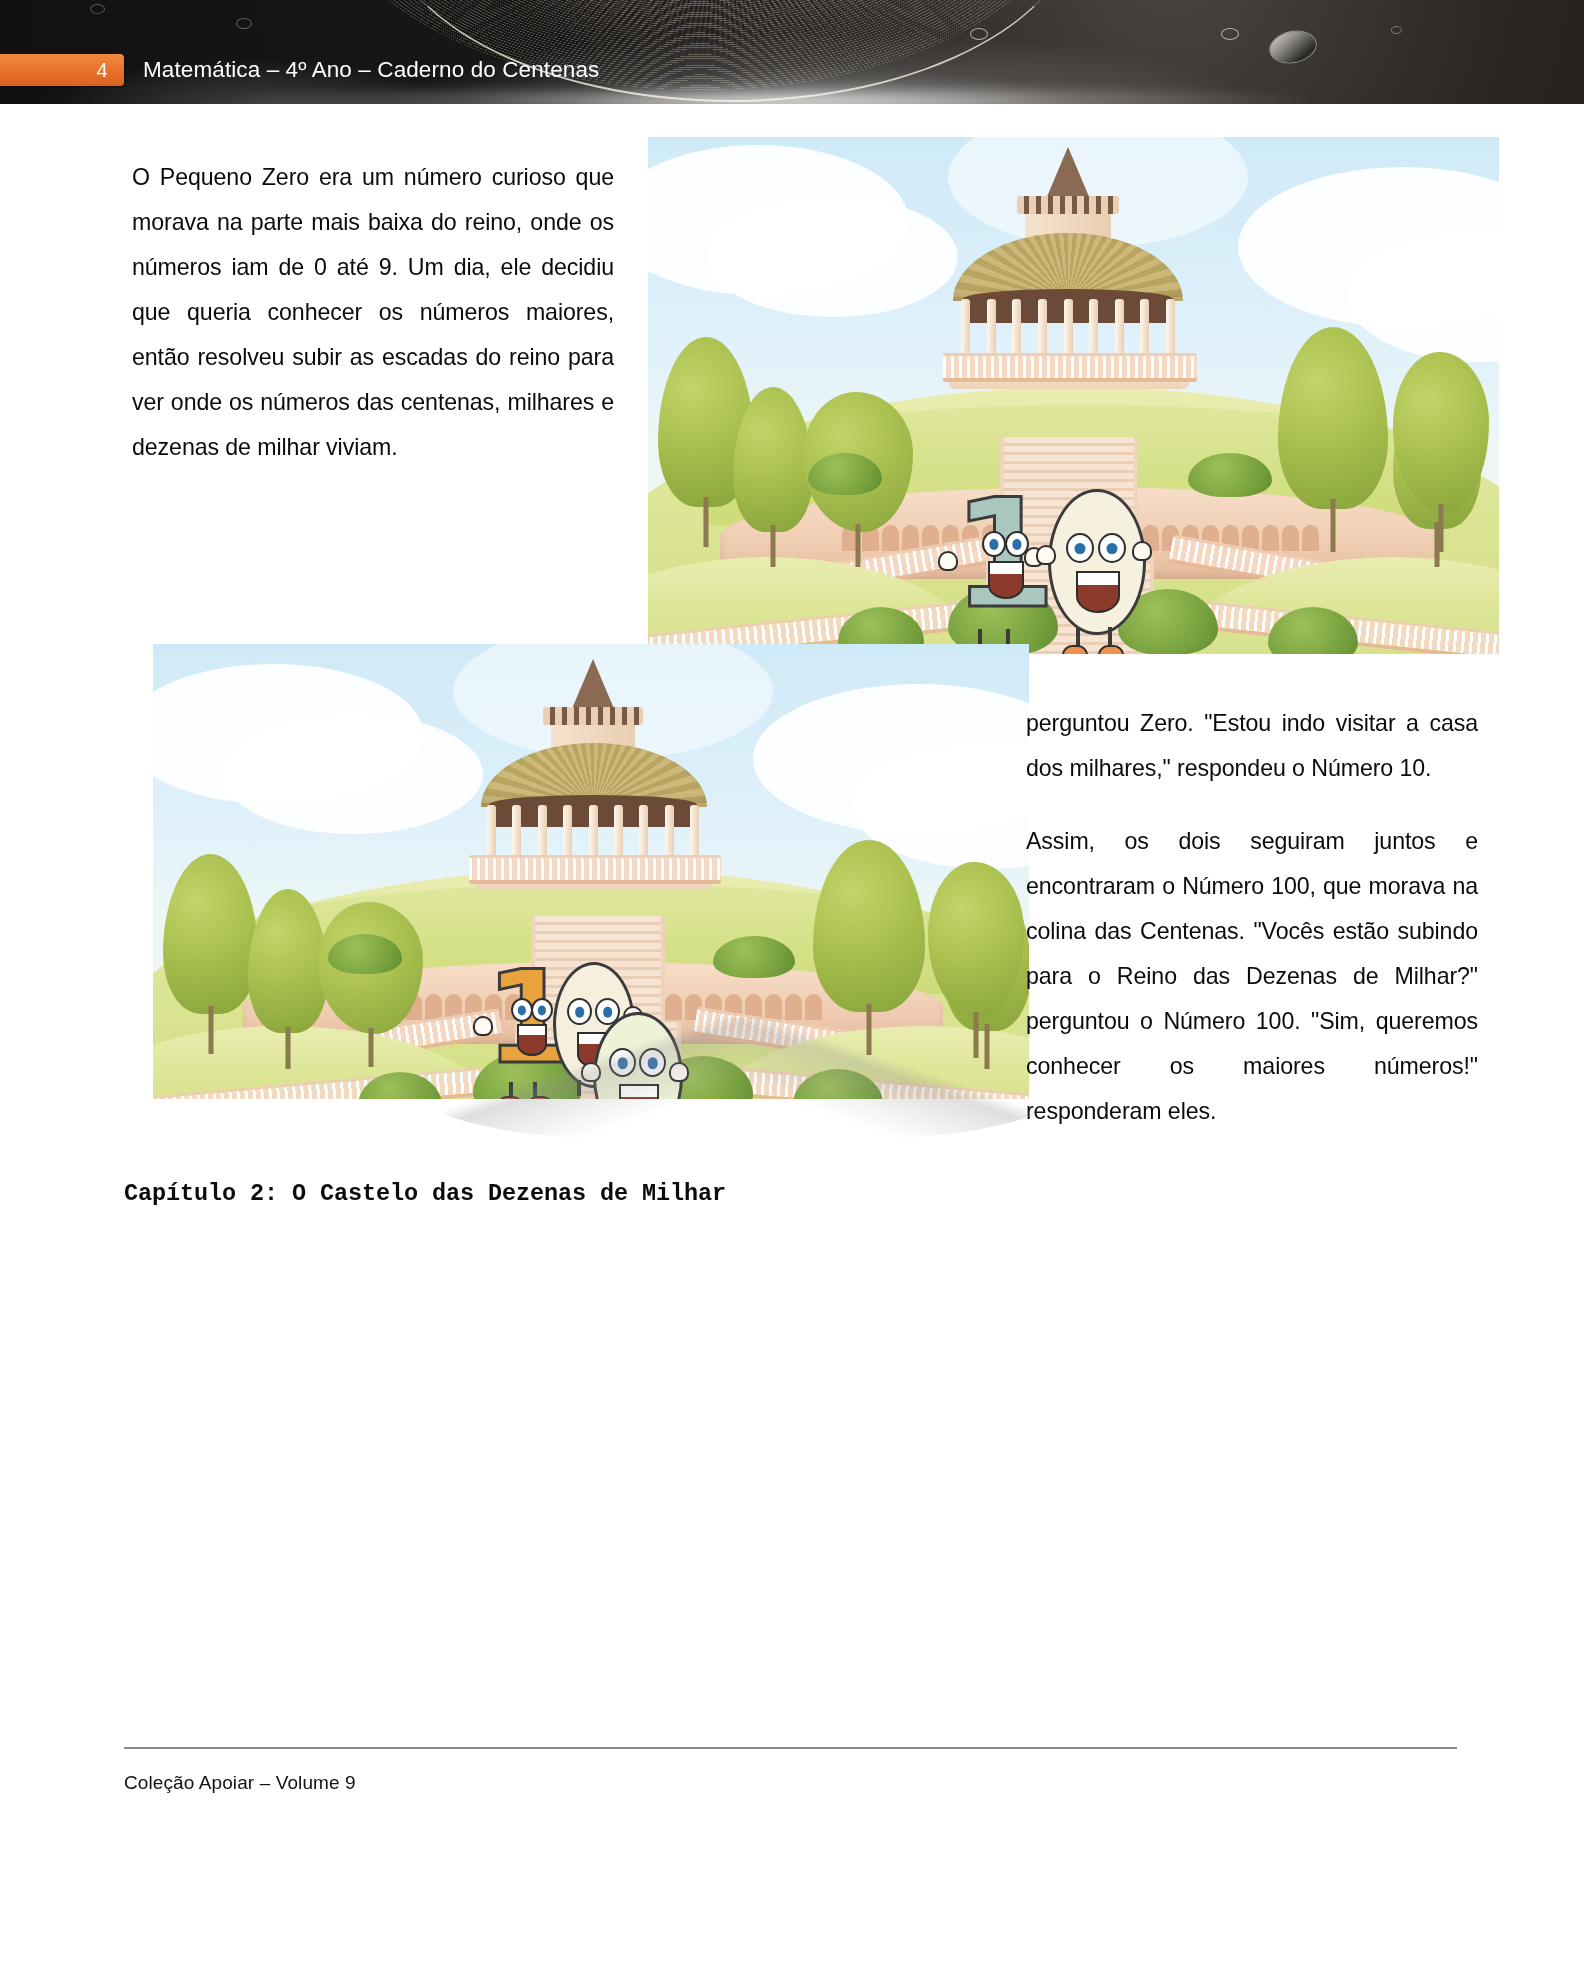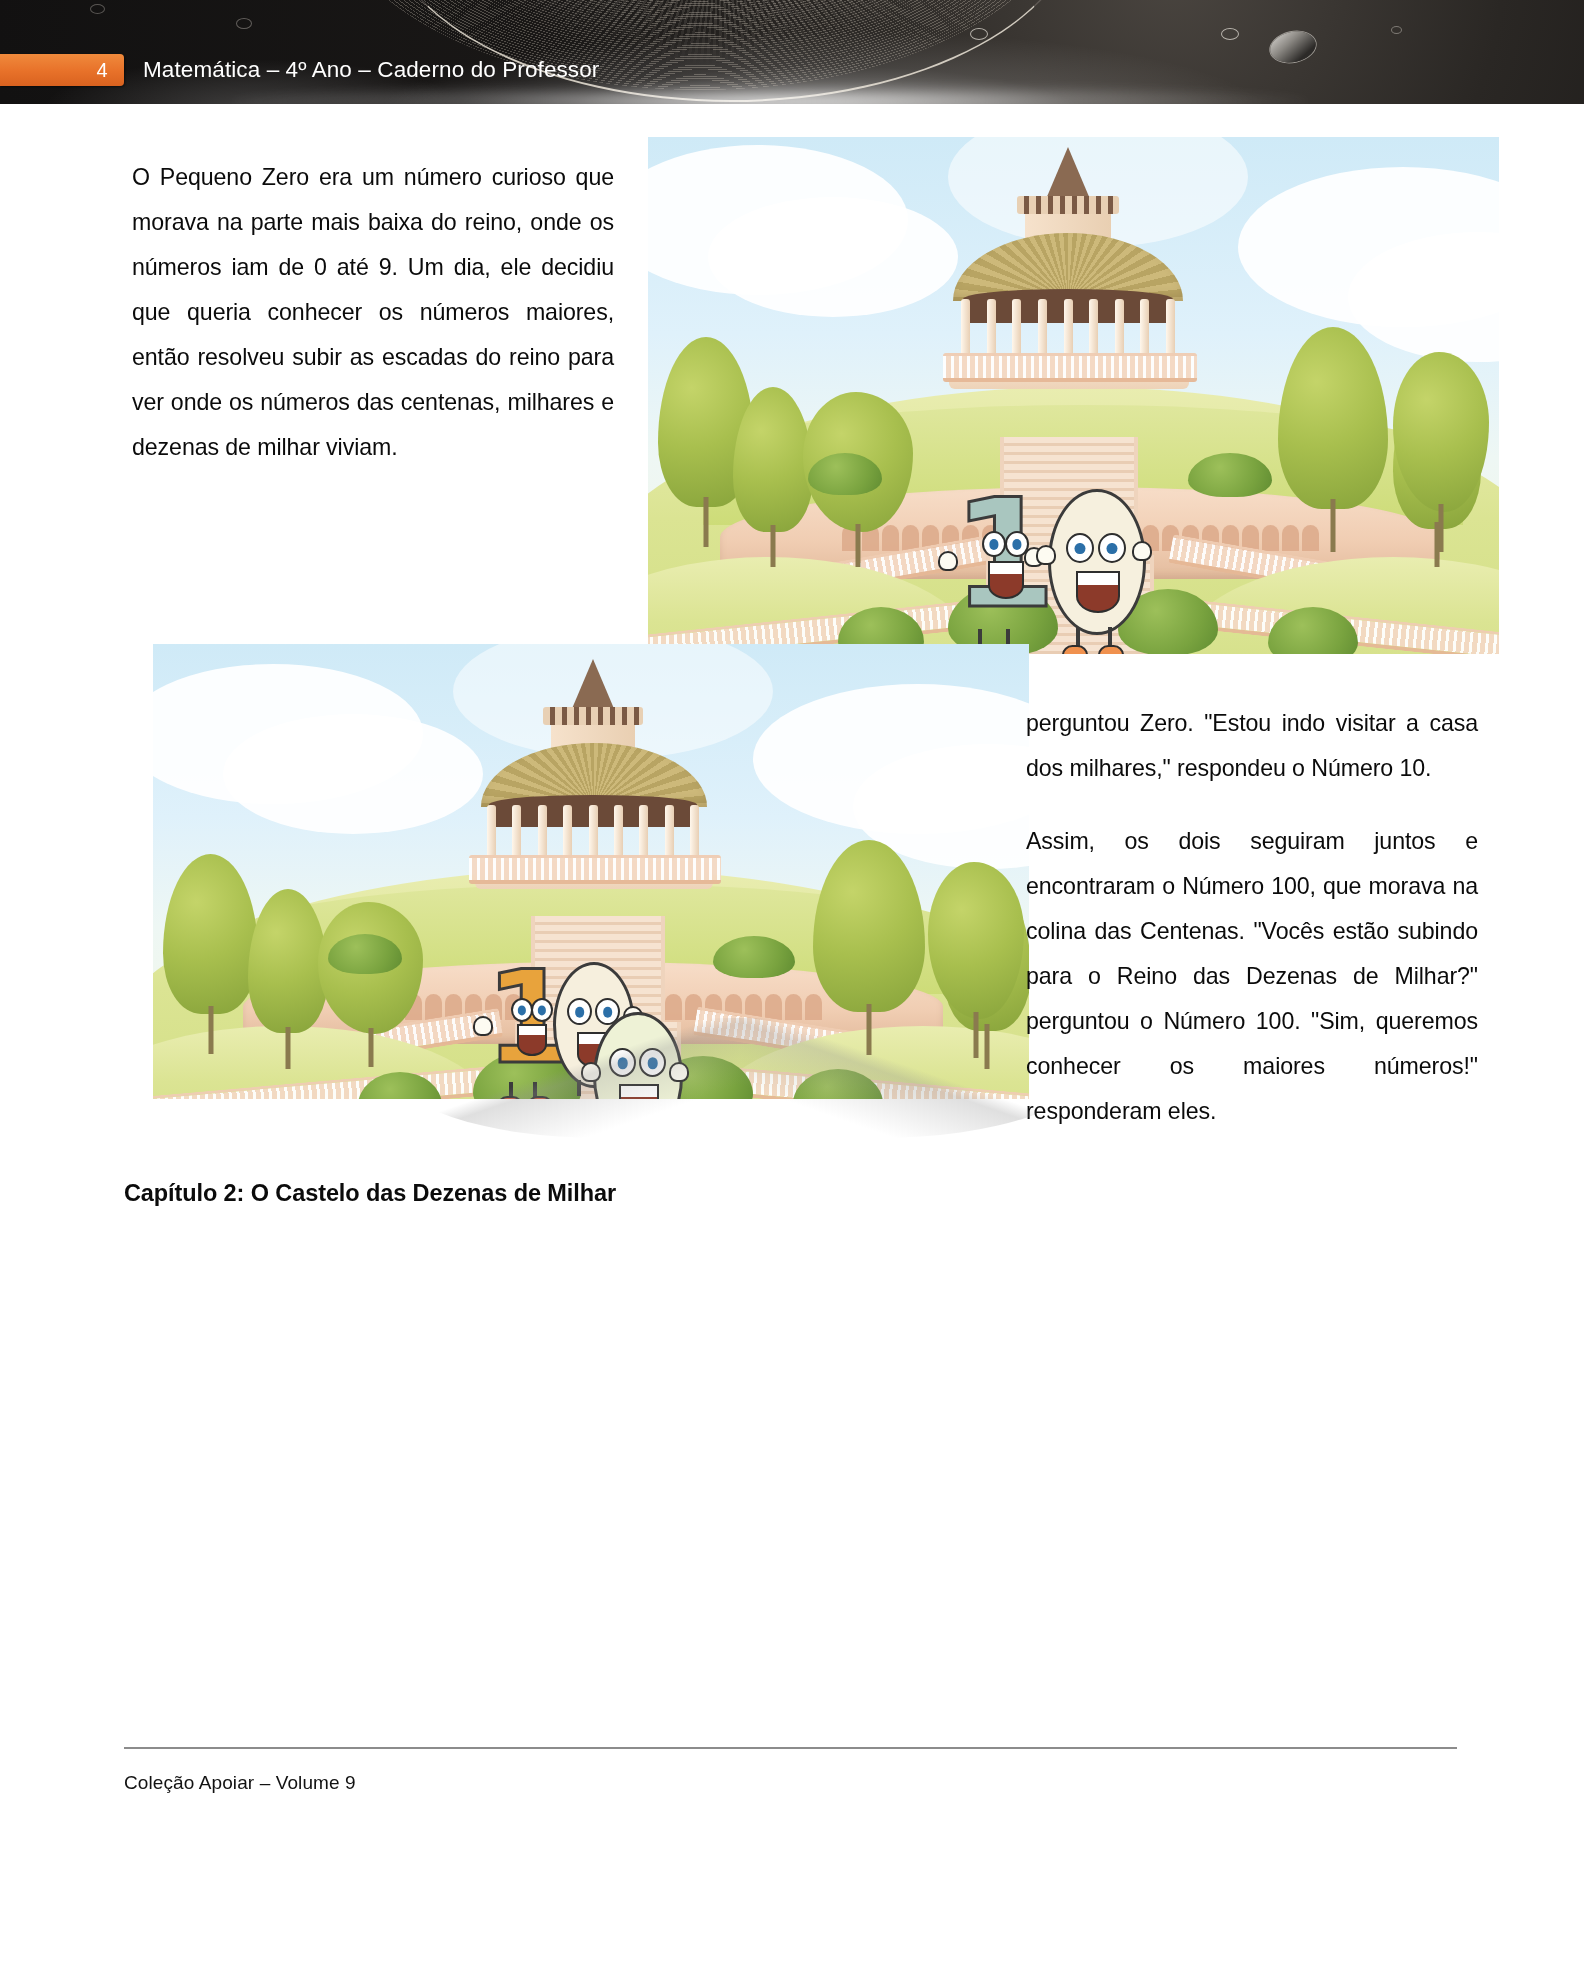--- a/index.html
+++ b/index.html
@@ -187,20 +187,21 @@
     position: absolute;
     left: 124px; top: 1180px;
     width: 1336px;
   }
   .chapter-title {
     font-size: 23.5px;
     font-weight: bold;
     color: #0b0b0b;
     letter-spacing: -0.1px;
     margin: 0 0 48px 0;
+    font-family: Liberation Mono, monospace;
   }
   .chapter-body {
     font-size: 23.2px;
     line-height: 45px;
     color: #0b0b0b;
     text-align: left;
     letter-spacing: -0.15px;
     margin: 0;
   }
 
@@ -418,21 +419,21 @@
   <div class="hb-ring r1"></div>
   <div class="hb-ring r2"></div>
   <div class="hb-ring r3"></div>
   <div class="hb-ring r4"></div>
   <div class="hb-ring r5"></div>
   <div class="hb-glow"></div>
 
   <div class="page-badge">
     <span>4</span>
   </div>
-  <div class="header-title">Matemática – 4º Ano – Caderno do Professor</div>
+  <div class="header-title">Matemática – 4º Ano – Caderno do Centenas</div>
 </div>
 
 <div class="content">
 
   <div class="sec1">
 
     <div class="col-left-top">
       <p class="para">O Pequeno Zero era um número curioso que morava na parte mais baixa do reino, onde os números iam de 0 até 9. Um dia, ele decidiu que queria conhecer os números maiores, então resolveu subir as escadas do reino para ver onde os números das centenas, milhares e dezenas de milhar viviam.</p>
     </div>
 

